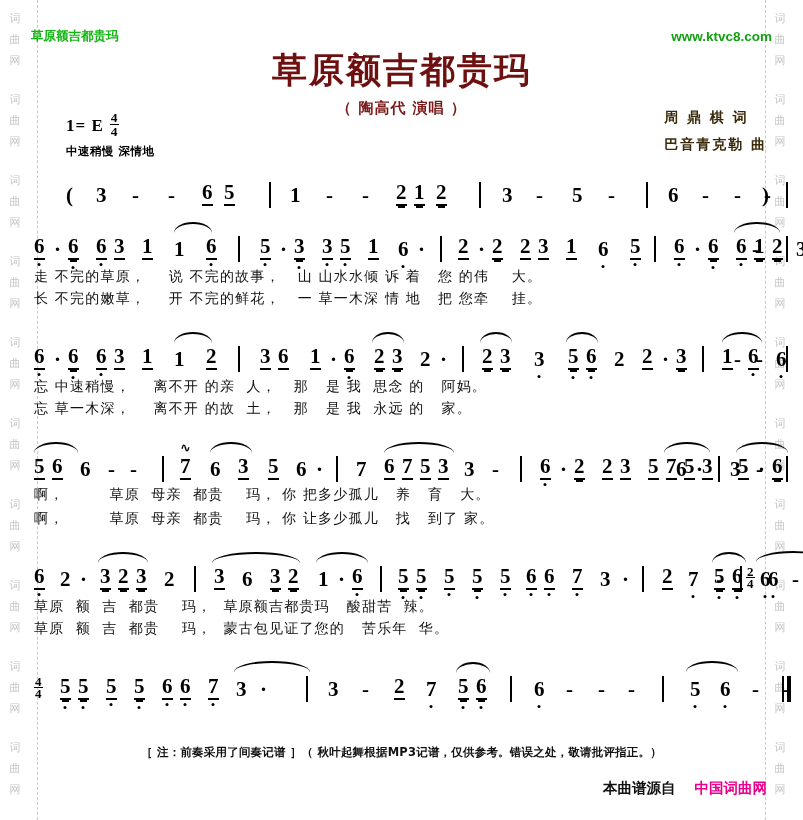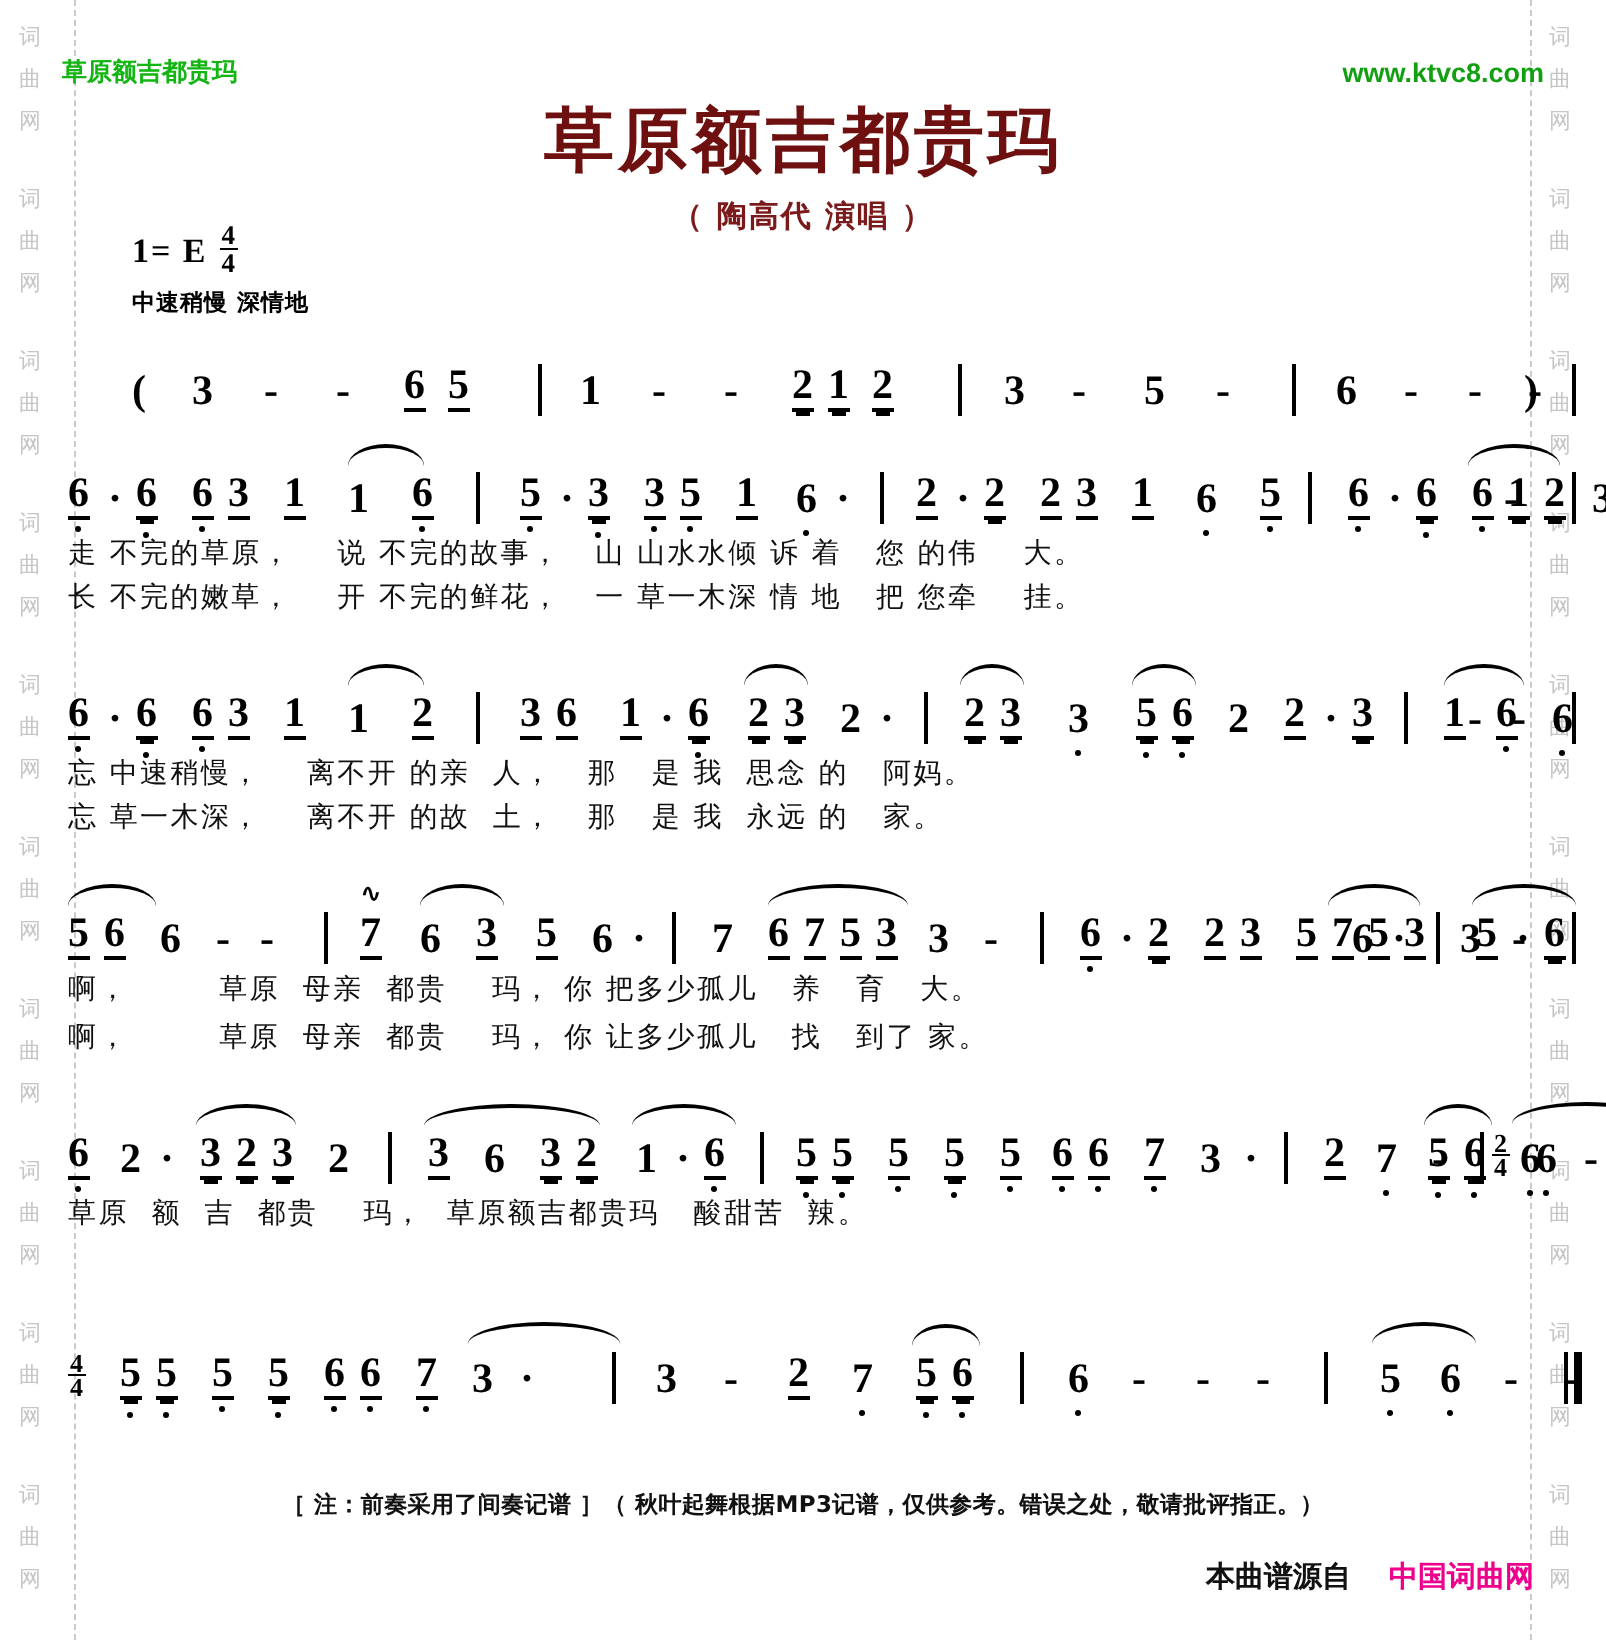--- a/index.html
+++ b/index.html
@@ -360,20 +360,24 @@
     <div class="keyline">
       <span class="keysig">1= E</span>
       <span class="meter">
         <span class="num">4</span>
         <span class="den">4</span>
       </span>
     </div>
     <div class="tempo">中速稍慢  深情地</div>
   </div>
 
+  <div class="credits">
+    <div>周  鼎  棋 词</div>
+    <div>巴音青克勒 曲</div>
+  </div>
 
   <div class="system" style="top:172px">
     <div class="notes-row">
       <span class="n" style="left:32px">(</span>
       <span class="n" style="left:62px">3</span>
       <span class="n" style="left:98px">-</span>
       <span class="n" style="left:134px">-</span>
       <span class="n dur1" style="left:168px">6</span>
       <span class="n dur1" style="left:190px">5</span>
       <span class="bar" style="left:235px"></span>
@@ -612,20 +616,23 @@
         <span class="num">2</span>
           <span class="den">4</span>
       </span>
       <span class="n oct-lo" style="position:absolute;left:734px;bottom:6px">6</span>
       <span class="n" style="position:absolute;left:758px;bottom:6px">-</span>
 
     </div>
     <div class="lyr-row" style="margin-top:2px">
       <span style="left:0px;letter-spacing:1.2px">草原  额  吉  都贵    玛，  草原额吉都贵玛   酸甜苦  辣。</span>
     </div>
+    <div class="lyr-row">
+      <span style="left:0px;letter-spacing:1.2px">草原  额  吉  都贵    玛，  蒙古包见证了您的   苦乐年  华。</span>
+    </div>
   </div>
 
   <div class="system" style="top:666px">
     <div class="notes-row">
       <span class="meter-inline" style="left:0px;bottom:7px">
         <span class="num">4</span>
           <span class="den">4</span>
       </span>
       <span class="n dur2 oct-lo u1" style="left:26px">5</span>
       <span class="n dur2 oct-lo u1" style="left:44px">5</span>

